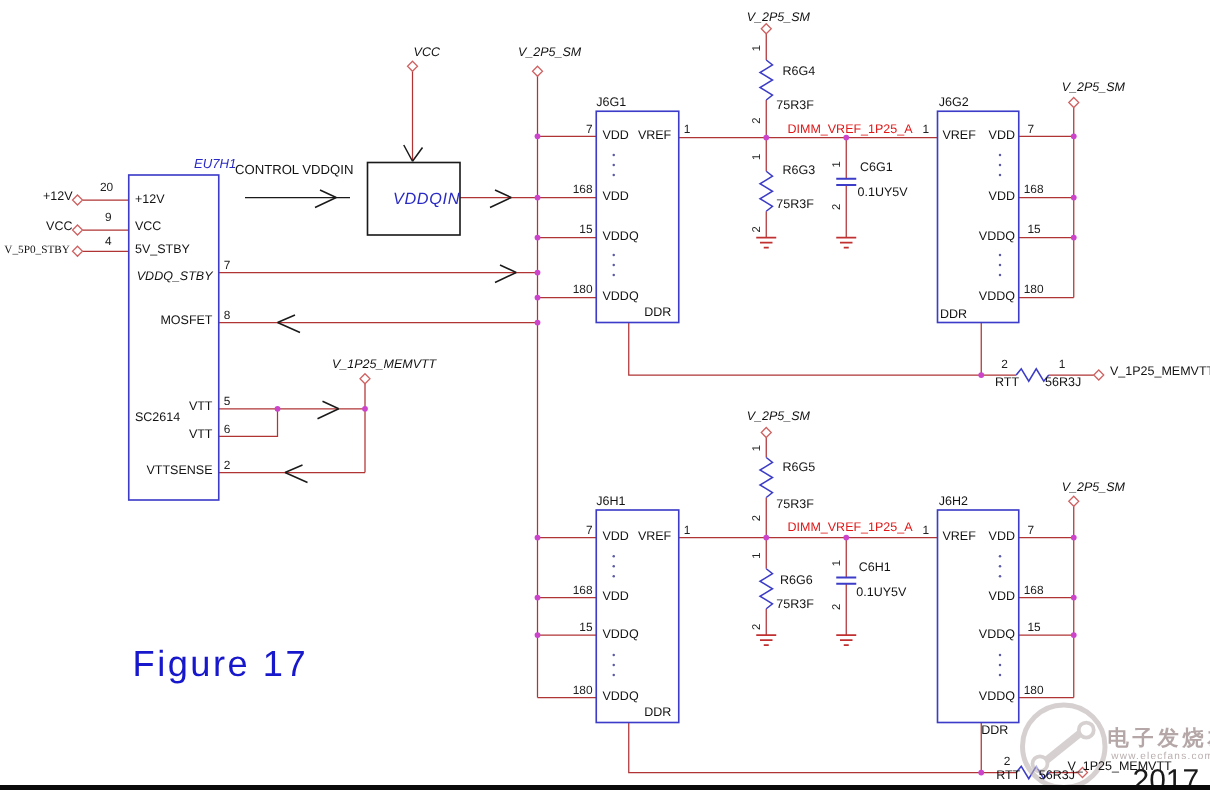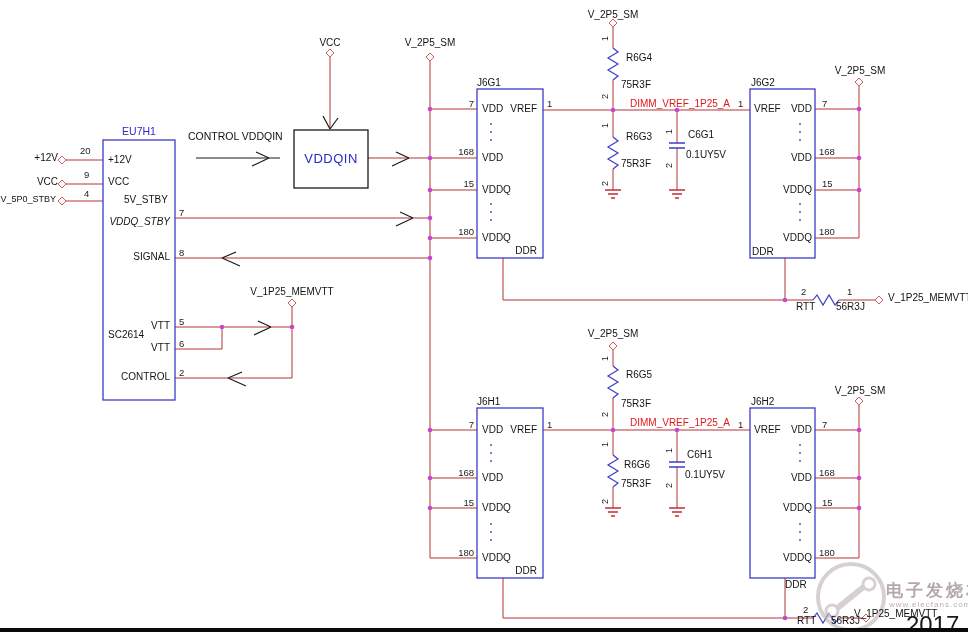--- a/index.html
+++ b/index.html
@@ -5,21 +5,21 @@
   html,body{margin:0;padding:0;background:#fff;}
   #stage{position:relative;width:968px;height:632px;background:#ffffff;overflow:hidden;
          font-family:"Liberation Sans",sans-serif;}
   svg{position:absolute;left:0;top:0;}
   .lbl{position:absolute;font-size:10.5px;color:#111;white-space:nowrap;line-height:1;}
   .blue{color:#2a2ac4;}
   .pt{font-size:10px;color:#131313;}
   .pin{font-size:9.5px;color:#222;}
   .netred{color:#e01818;font-size:10px;}
   .rot{transform:rotate(-90deg);transform-origin:center;font-size:9px;color:#222;}
-  .ctr{text-align:center;}
+  .ctr{text-align:right;font-style:italic;}
   .rgt{text-align:right;}
   .small{font-size:9px;}
   .mos{font-size:13px;letter-spacing:.5px;}
   .fig{font-size:29px;color:#1717cc;letter-spacing:2px;}
   .wm-brand{font-size:17px;font-weight:bold;color:rgba(168,152,152,.85);letter-spacing:3px;}
   .wm-url{font-size:8px;color:rgba(168,152,152,.8);letter-spacing:1px;}
   .yr{font-size:24px;color:#1a1a1a;}
   .bottombar{position:absolute;left:0;top:628px;width:968px;height:4px;background:#0a0a0a;}
 </style>
 </head>
@@ -190,37 +190,37 @@
     <path d="M830 614 L871 581" stroke-width="6"></path>
     <circle cx="832" cy="611" r="6" stroke-width="3" fill="#fff"></circle>
     <circle cx="869" cy="584" r="6" stroke-width="3" fill="#fff"></circle>
   </g>
 </svg>
 
 <div class="lbl pt rgt" style="left:8px;top:153px;width:50px;">+12V</div>
 <div class="lbl pin" style="left:80px;top:146px;">20</div>
 <div class="lbl pt rgt" style="left:8px;top:177px;width:50px;">VCC</div>
 <div class="lbl pin" style="left:84px;top:170px;">9</div>
-<div class="lbl pt rgt small" style="left:0px;top:195px;width:56px;">V_5P0_STBY</div>
+<div class="lbl pt rgt small" style="left:0px;top:195px;width:56px;font-family:Liberation Serif, serif;">V_5P0_STBY</div>
 <div class="lbl pin" style="left:84px;top:189px;">4</div>
 
-<div class="lbl blue ctr" style="left:103px;top:126px;width:72px;">EU7H1</div>
+<div class="lbl blue ctr" style="left:117px;top:126px;width:72px;">EU7H1</div>
 <div class="lbl blue pt" style="left:108px;top:155px;">+12V</div>
 <div class="lbl blue pt" style="left:108px;top:177px;">VCC</div>
-<div class="lbl blue pt" style="left:124px;top:195px;">5V_STBY</div>
+<div class="lbl blue pt" style="left:108px;top:195px;">5V_STBY</div>
 <div class="lbl blue pt rgt" style="left:102px;top:217px;width:68px;font-style:italic;">VDDQ_STBY</div>
 <div class="lbl pin" style="left:179px;top:208px;">7</div>
-<div class="lbl blue pt rgt" style="left:120px;top:252px;width:50px;">SIGNAL</div>
+<div class="lbl blue pt rgt" style="left:120px;top:252px;width:50px;">MOSFET</div>
 <div class="lbl pin" style="left:179px;top:248px;">8</div>
 <div class="lbl blue pt" style="left:108px;top:330px;">SC2614</div>
 <div class="lbl blue pt rgt" style="left:148px;top:321px;width:22px;">VTT</div>
 <div class="lbl pin" style="left:179px;top:317px;">5</div>
 <div class="lbl blue pt rgt" style="left:148px;top:343px;width:22px;">VTT</div>
 <div class="lbl pin" style="left:179px;top:339px;">6</div>
-<div class="lbl blue pt rgt" style="left:106px;top:372px;width:64px;">CONTROL</div>
+<div class="lbl blue pt rgt" style="left:106px;top:372px;width:64px;">VTTSENSE</div>
 <div class="lbl pin" style="left:179px;top:368px;">2</div>
 
 <div class="lbl" style="left:188px;top:131px;">CONTROL VDDQIN</div>
 <div class="lbl blue mos ctr" style="left:294px;top:152px;width:74px;">VDDQIN</div>
 <div class="lbl pt ctr" style="left:308px;top:38px;width:44px;">VCC</div>
 <div class="lbl pt ctr" style="left:395px;top:38px;width:70px;">V_2P5_SM</div>
 <div class="lbl pt ctr" style="left:235px;top:287px;width:114px;">V_1P25_MEMVTT</div>
 
 <div class="lbl pt ctr" style="left:578px;top:10px;width:70px;">V_2P5_SM</div>
 <div class="lbl rot" style="left:603px;top:34px;">1</div>
@@ -310,20 +310,21 @@
 <div class="lbl pin" style="left:822px;top:498px;">15</div>
 <div class="lbl pin" style="left:819px;top:548px;">180</div>
 <div class="lbl pt ctr" style="left:820px;top:386px;width:80px;">V_2P5_SM</div>
 <div class="lbl blue pt" style="left:785px;top:580px;">DDR</div>
 
 <div class="lbl pin" style="left:803px;top:605px;">2</div>
 <div class="lbl blue pt" style="left:797px;top:616px;">RTT</div>
 <div class="lbl blue pt" style="left:831px;top:616px;">56R3J</div>
 <div class="lbl pt" style="left:854px;top:609px;">V_1P25_MEMVTT</div>
 
+<div class="lbl fig" style="left:106px;top:518px;">Figure 17</div>
 
 <div class="lbl wm-brand" style="left:886px;top:582px;">电子发烧友</div>
 <div class="lbl wm-url" style="left:889px;top:601px;">www.elecfans.com</div>
 <div class="lbl yr" style="left:906px;top:613px;">2017</div>
 
 <div class="bottombar"></div>
 
 </div>
 
 </body></html>

